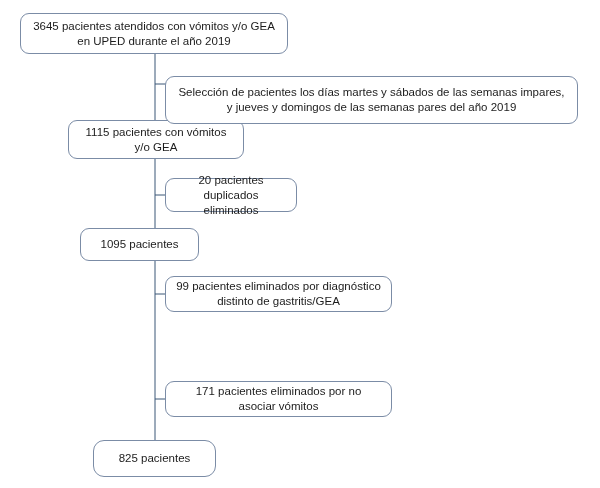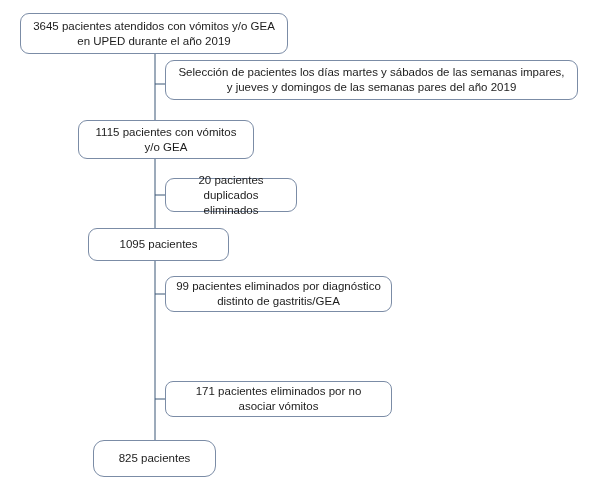--- a/index.html
+++ b/index.html
@@ -59,47 +59,47 @@
     <line x1="155" y1="195" x2="166" y2="195" stroke="#3b5676" stroke-width="1"></line>
     <line x1="155" y1="294" x2="166" y2="294" stroke="#3b5676" stroke-width="1"></line>
     <line x1="155" y1="399" x2="166" y2="399" stroke="#3b5676" stroke-width="1"></line>
   </svg>
 
   <div class="node" style="left:20px; top:13px; width:268px; height:41px;">
     <span class="node-text">3645 pacientes atendidos con vómitos y/o GEA
 en UPED durante el año 2019</span>
   </div>
 
-  <div class="node" style="left:68px; top:120px; width:176px; height:39px;margin-left:10px;">
+  <div class="node" style="left:68px; top:120px; width:176px; height:39px;">
     <span class="node-text">1115 pacientes con vómitos
 y/o GEA</span>
   </div>
 
-  <div class="node" style="left:88px; top:228px; width:141px; height:33px;">
+  <div class="node" style="left:80px; top:228px; width:119px; height:33px;">
     <span class="node-text">1095 pacientes</span>
   </div>
 
 
   <div class="node" style="left:93px; top:440px; width:123px; height:37px;border-radius:11px;">
     <span class="node-text">825 pacientes</span>
   </div>
 
-  <div class="node" style="left:165px; top:60px; width:413px; height:40px;">
+  <div class="node" style="left:165px; top:76px; width:413px; height:48px;">
     <span class="node-text">Selección de pacientes los días martes y sábados de las semanas impares,
 y jueves y domingos de las semanas pares del año 2019</span>
   </div>
 
   <div class="node" style="left:165px; top:178px; width:132px; height:34px;">
     <span class="node-text">20 pacientes duplicados
 eliminados</span>
   </div>
 
   <div class="node" style="left:165px; top:276px; width:227px; height:36px;justify-content:center;">
     <span class="node-text">99 pacientes eliminados por diagnóstico
 distinto de gastritis/GEA</span>
   </div>
 
-  <div class="node" style="left:165px; top:381px; width:227px; height:36px;border-radius:8px;">
+  <div class="node" style="left:165px; top:381px; width:227px; height:36px;">
     <span class="node-text">171 pacientes eliminados por no
 asociar vómitos</span>
   </div>
 
 </div>
 
 </body></html>

